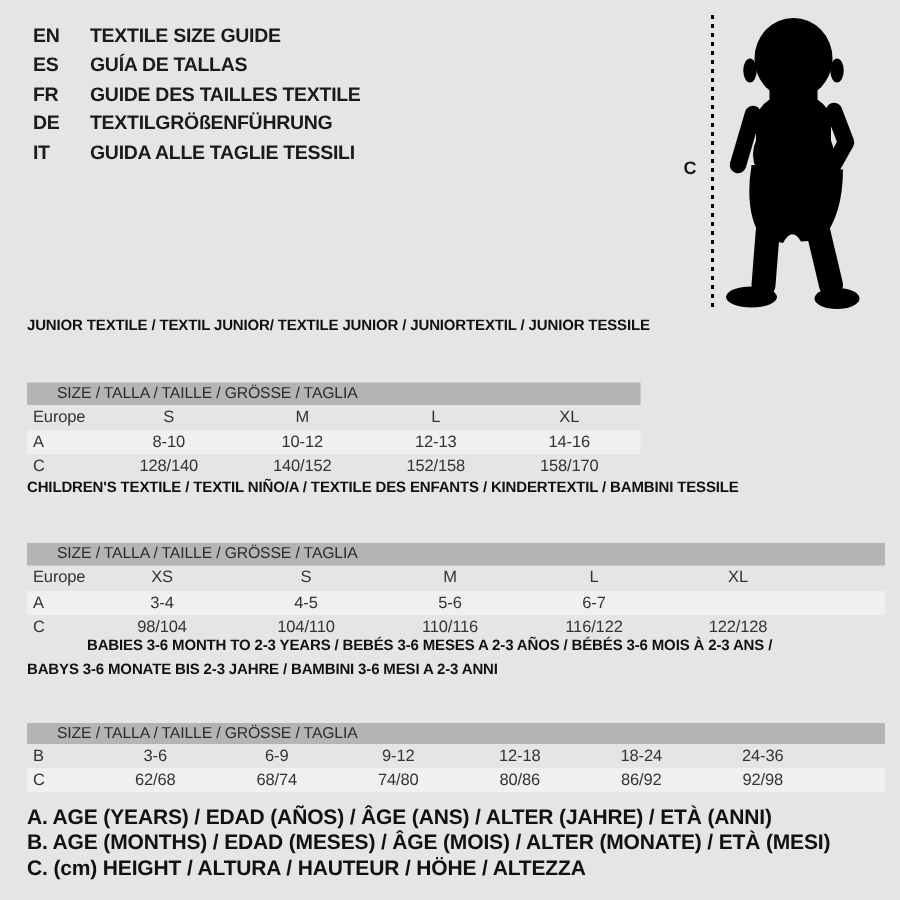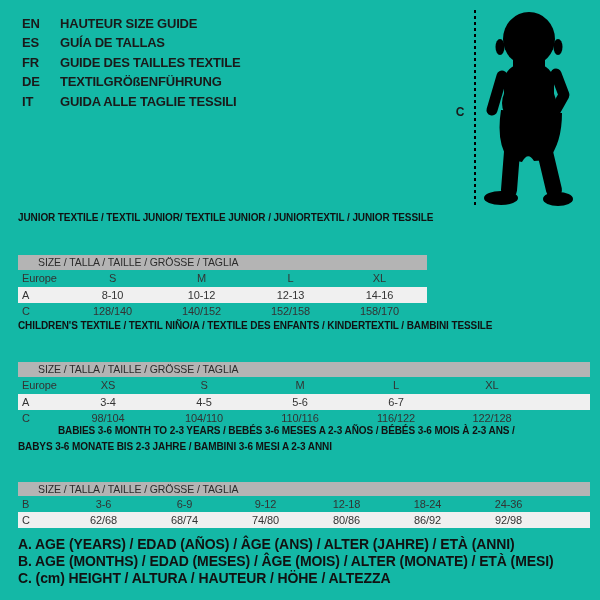--- a/index.html
+++ b/index.html
@@ -1,17 +1,17 @@
 <!DOCTYPE html>
 <html style="--header-bar: #b4b4b4; --row-stripe: #f0f0f0; --silhouette: #000000;"><head>
 <meta charset="utf-8">
 <style>
   html,body{margin:0;padding:0;background:#fff;}
   .canvas{
-    position:relative;width:600px;height:600px;background:#14b8a6;overflow:hidden;
+    position:relative;width:600px;height:600px;background:#e5e5e5;overflow:hidden;
     font-family:"Liberation Sans","DejaVu Sans",sans-serif;color:#1a1a1a;
   }
   
   .lang-list{position:absolute;left:22px;top:14px;}
   .lang-row{display:flex;height:19.4px;line-height:19.4px;
     font-size:13px;font-weight:bold;letter-spacing:-0.2px;white-space:nowrap;}
   .lang-code{width:38px;}
   
   .figure-label{position:absolute;left:452px;top:105px;width:16px;
     font-size:12px;font-weight:bold;text-align:center;}
@@ -50,21 +50,21 @@
   .fn-a{top:536px;} .fn-b{top:553px;} .fn-c{top:570px;}
 </style>
 </head>
 <body>
 
 <div class="canvas">
 
   <div class="lang-list">
     <div class="lang-row">
       <span class="lang-code">EN</span>
-      <span class="lang-label">HAUTEUR SIZE GUIDE</span>
+      <span class="lang-label">TEXTILE SIZE GUIDE</span>
     </div>
     <div class="lang-row">
       <span class="lang-code">ES</span>
       <span class="lang-label">GUÍA DE TALLAS</span>
     </div>
     <div class="lang-row">
       <span class="lang-code">FR</span>
       <span class="lang-label">GUIDE DES TAILLES TEXTILE</span>
     </div>
     <div class="lang-row">

